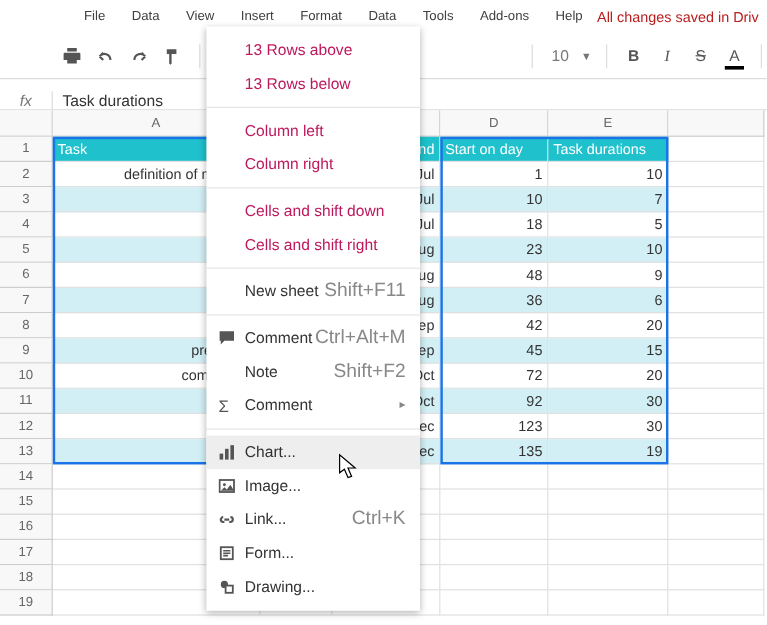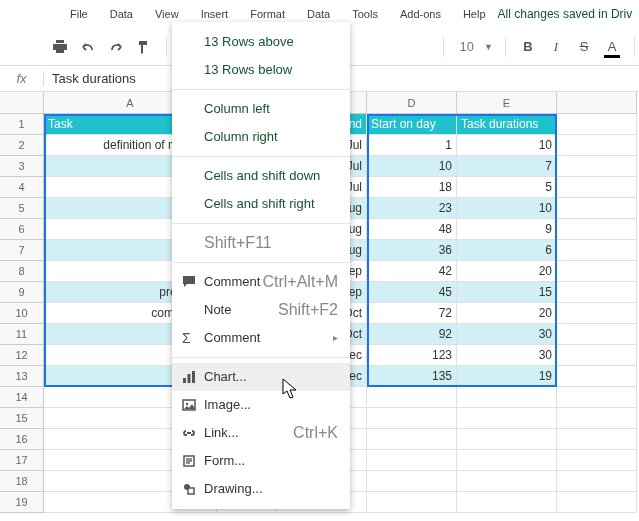--- a/index.html
+++ b/index.html
@@ -1,25 +1,25 @@
 <!DOCTYPE html>
 <html><head>
 <meta charset="utf-8">
 <style>
   * { box-sizing: border-box; margin: 0; padding: 0; }
   body { font-family: Arial, sans-serif; font-size: 13px; color: #333; background: #fff; width: 639px; height: 521px; overflow: hidden; position: relative; }
   .menubar { display: flex; align-items: center; padding: 4px 0 4px 60px; gap: 2px; position: relative; }
   .menubar-item { padding: 4px 10px; font-size: 11px; cursor: pointer; color: #404040; }
-  .menubar-status { margin-left: 0; color: #14532d; font-size: 12px; }
+  .menubar-status { margin-left: 0; color: #b91c1c; font-size: 12px; }
   .toolbar { display: flex; align-items: center; padding: 4px 0 4px 50px; gap: 8px; border-bottom: 1px solid #ddd; height: 38px; }
   .tb-icon { width: 20px; height: 20px; display: flex; align-items: center; justify-content: center; color: #555; }
   .tb-sep { width: 1px; height: 20px; background: #ddd; margin: 0 4px; }
   .tb-text { color: #777; font-size: 13px; padding: 0 4px; }
   .tb-group { display: flex; align-items: center; gap: 6px; }
-  .fx-row { display: flex; align-items: center; border-bottom: 1px solid #ddd; height: 26px; }
+  .fx-row { display: flex; align-items: flex-end; border-bottom: 1px solid #ddd; height: 26px; }
   .fx-label { width: 44px; text-align: center; font-style: italic; color: #777; border-right: 1px solid #ddd; font-size: 13px; }
   .fx-input { flex: 1; padding: 0 8px; font-size: 13px; color: #333; }
   .grid { position: relative; }
   .col-headers { display: flex; height: 22px; }
   .corner { width: 44px; border-right: 1px solid #ccc; border-bottom: 1px solid #ccc; background: #f8f8f8; }
   .col-h { border-right: 1px solid #ccc; border-bottom: 1px solid #ccc; background: #f8f8f8; text-align: center; font-size: 11px; color: #666; line-height: 22px; }
   .row { display: flex; height: 21px; }
   .row-h { width: 44px; border-right: 1px solid #ccc; border-bottom: 1px solid #ccc; background: #f8f8f8; text-align: center; font-size: 11px; color: #666; line-height: 21px; }
   .cell { border-right: 1px solid #e0e0e0; border-bottom: 1px solid #e0e0e0; padding: 0 4px; font-size: 12px; line-height: 21px; overflow: hidden; white-space: nowrap; }
   .cA { width: 173px; }
@@ -27,21 +27,21 @@
   .cC { width: 90px; }
   .cD { width: 90px; }
   .cE { width: 100px; }
   .cF { width: 80px; }
   .hdr-cell { background: #1fc1cc; color: #fff; font-weight: normal; }
   .alt { background: #d1eff4; }
   .right { text-align: right; }
   .sel-border-a { position: absolute; border: 2px solid #1a73e8; pointer-events: none; }
   .dropdown { position: absolute; top: 22px; left: 172px; width: 178px; background: #fff; box-shadow: 0 2px 6px rgba(0,0,0,.3); z-index: 100; padding: 6px 0; font-size: 13px; }
   .dd-item { display: flex; align-items: center; padding: 5px 12px 5px 10px; cursor: pointer; line-height: 18px; }
-  .dd-item.disabled { color: #14532d; cursor: default; }
+  .dd-item.disabled { color: #be185d; cursor: default; }
   .dd-item:not(.disabled):hover, .dd-item.hover { background: #eee; }
   .dd-icon { width: 22px; display: flex; align-items: center; justify-content: flex-start; color: #555; }
   .dd-label { flex: 1; }
   .dd-shortcut { color: #888; font-size: 16px; }
   .dd-sep { height: 1px; background: #e5e5e5; margin: 5px 0; }
   .dd-caret { color: #888; font-size: 10px; }
   .cursor-img { position: absolute; top: 378px; left: 282px; z-index: 200; pointer-events: none; }
   svg { display: block; }
 </style>
 </head>
@@ -319,20 +319,21 @@
       <span class="dd-icon"></span>
       <span class="dd-label">Cells and shift down</span>
     </div>
   <div class="dd-item disabled">
       <span class="dd-icon"></span>
       <span class="dd-label">Cells and shift right</span>
     </div>
   <div class="dd-sep"></div>
   <div class="dd-item">
       <span class="dd-icon"></span>
+      <span class="dd-label">New sheet</span>
       <span class="dd-shortcut">Shift+F11</span>
     </div>
   <div class="dd-sep"></div>
   <div class="dd-item">
       <span class="dd-icon">
         <svg width="14" height="14" viewBox="0 0 14 14">
           <path fill="#555" d="M1 1h12v8H5l-3 3V9H1z"></path>
         </svg>
       </span>
       <span class="dd-label">Comment</span>

